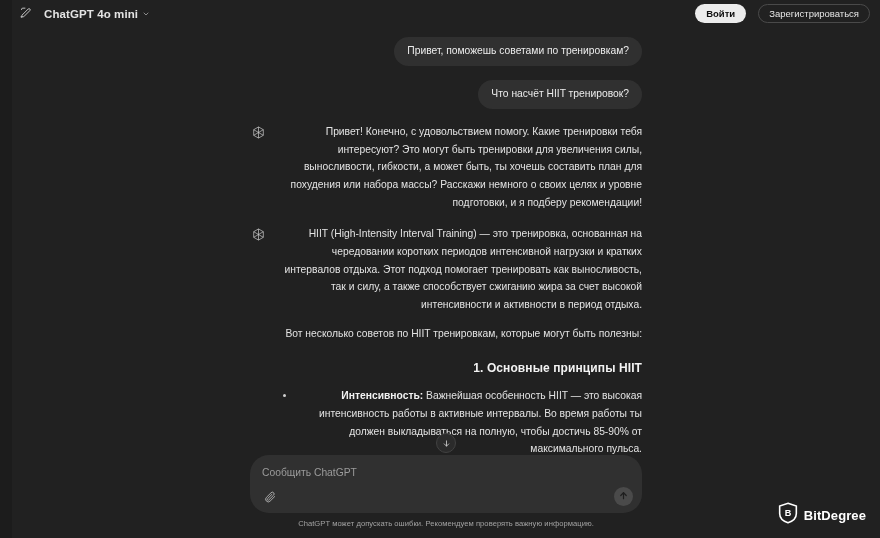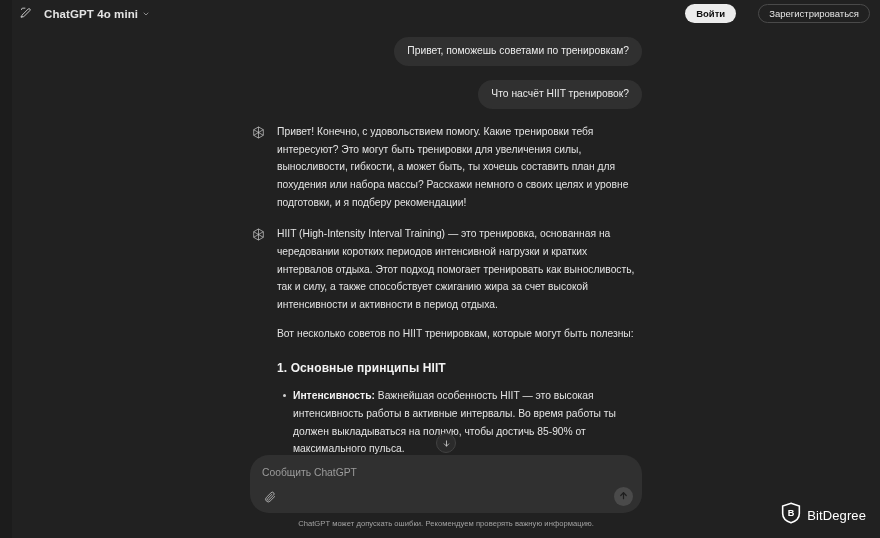--- a/index.html
+++ b/index.html
@@ -82,21 +82,21 @@
     display: inline-block;
     color: #9b9b9b;
     font-size: 9px;
     line-height: 1;
     transform: translateY(1px);
   }
   .topbar-spacer { flex: 1 1 auto; }
   .topbar-right {
     display: flex;
     align-items: center;
-    gap: 22px;
+    gap: 12px;
   }
   .btn-login {
     background: #ececec;
     color: #0d0d0d;
     border: none;
     border-radius: 999px;
     font-size: 9.5px;
     font-weight: 600;
     padding: 4px 11px;
     font-family: "Liberation Sans", sans-serif;
@@ -121,21 +121,21 @@
     position: relative;
     flex: 1 1 auto;
     overflow: hidden;
   }
   .thread {
     width: 392px;
     margin: 0 auto;
     padding: 10px 0 0 0;
   }
 
-  .turn { display: flex; margin-bottom: 14px; }
+  .turn { display: flex; margin-bottom: 14px; text-align: right; }
   .turn.user { justify-content: flex-end; }
   .bubble-user {
     background: #303030;
     color: #ececec;
     border-radius: 17px;
     padding: 7px 13px;
     font-size: 10.3px;
     line-height: 1.45;
     max-width: 330px;
   }
@@ -274,21 +274,21 @@
     position: absolute;
     right: 14px;
     bottom: 10px;
     display: flex;
     align-items: center;
     gap: 6px;
   }
   .wm-text {
     color: #ffffff;
     font-size: 13px;
-    font-weight: 400;
+    font-weight: 700;
     letter-spacing: .1px;
     text-align: right;
   }
 </style>
 </head>
 <body>
 
 <div id="app">
 
   <div class="rail"></div>

